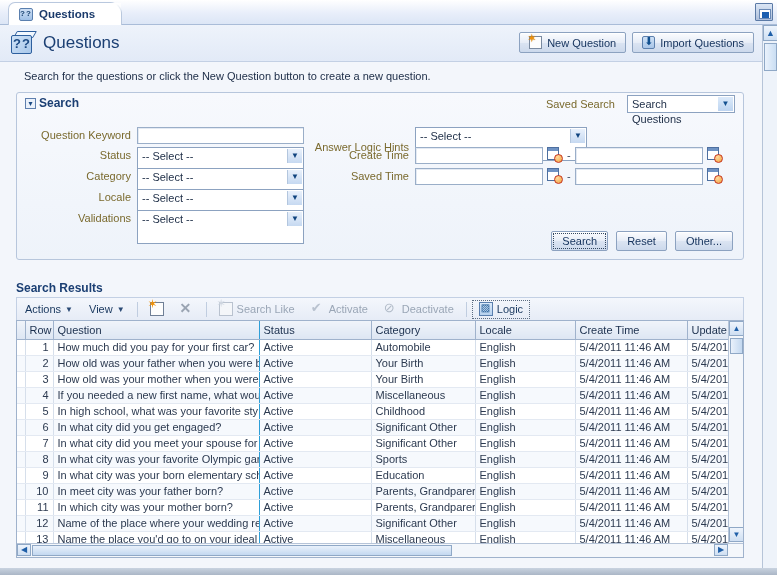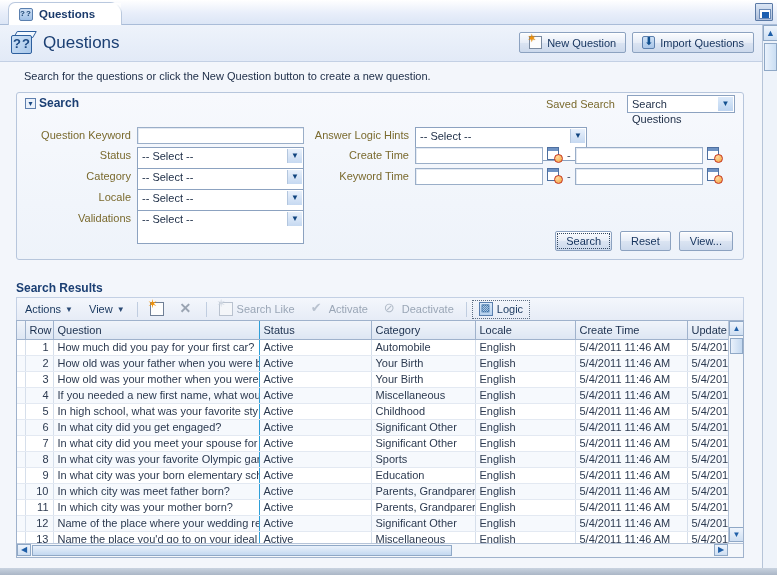--- a/index.html
+++ b/index.html
@@ -398,56 +398,56 @@
       <span>-- Select --</span>
       <span class="arr">▼</span>
     </div>
 
     <div class="field-label" style="left:8px;top:119px;width:106px;">Validations</div>
     <div class="tselect" style="left:120px;top:117px;width:167px;">
       <span>-- Select --</span>
       <span class="arr">▼</span>
     </div>
 
-    <div class="field-label" style="left:272px;top:36px;width:120px;">Answer Logic Hints</div>
+    <div class="field-label" style="left:272px;top:48px;width:120px;">Answer Logic Hints</div>
     <div class="tselect" style="left:398px;top:34px;width:172px;">
       <span>-- Select --</span>
       <span class="arr">▼</span>
     </div>
 
     <div class="field-label" style="left:272px;top:56px;width:120px;">Create Time</div>
     <input class="tinput" style="left: 398px; top: 54px; width: 128px;" value="">
     <span class="calicon" style="left:530px;top:54px;">
         <i class="pg"></i>
         <i class="clk"></i>
       </span>
     <span class="dash" style="left:550px;top:56px;">-</span>
     <input class="tinput" style="left: 558px; top: 54px; width: 128px;" value="">
     <span class="calicon" style="left:690px;top:54px;">
         <i class="pg"></i>
         <i class="clk"></i>
       </span>
 
-    <div class="field-label" style="left:272px;top:77px;width:120px;">Keyword Time</div>
+    <div class="field-label" style="left:272px;top:77px;width:120px;">Saved Time</div>
     <input class="tinput" style="left: 398px; top: 75px; width: 128px;" value="">
     <span class="calicon" style="left:530px;top:75px;">
         <i class="pg"></i>
         <i class="clk"></i>
       </span>
     <span class="dash" style="left:550px;top:77px;">-</span>
     <input class="tinput" style="left: 558px; top: 75px; width: 128px;" value="">
     <span class="calicon" style="left:690px;top:75px;">
         <i class="pg"></i>
         <i class="clk"></i>
       </span>
 
     <div class="sp-buttons">
       <div class="btn-sm focus">Search</div>
       <div class="btn-sm">Reset</div>
-      <div class="btn-sm">View...</div>
+      <div class="btn-sm">Other...</div>
     </div>
   </div>
 
   <div class="results-title">Search Results</div>
 
   <div class="toolbar">
     <div class="tb-item">
       <span>Actions</span>
       <span class="caret">▼</span>
     </div>
@@ -593,21 +593,21 @@
             <td class="lnk colsep-active">In what city was your born elementary sch</td>
             <td>Active</td>
             <td class="lnk">Education</td>
             <td>English</td>
             <td>5/4/2011 11:46 AM</td>
             <td>5/4/2011 1</td>
           </tr>
           <tr class="row-odd">
             <td class="handle"></td>
             <td class="rownum">10</td>
-            <td class="lnk colsep-active">In which city was meet father born?</td>
+            <td class="lnk colsep-active">In meet city was your father born?</td>
             <td>Active</td>
             <td class="lnk">Parents, Grandparen</td>
             <td>English</td>
             <td>5/4/2011 11:46 AM</td>
             <td>5/4/2011 1</td>
           </tr>
           <tr class="row-even">
             <td class="handle"></td>
             <td class="rownum">11</td>
             <td class="lnk colsep-active">In which city was your mother born?</td>

